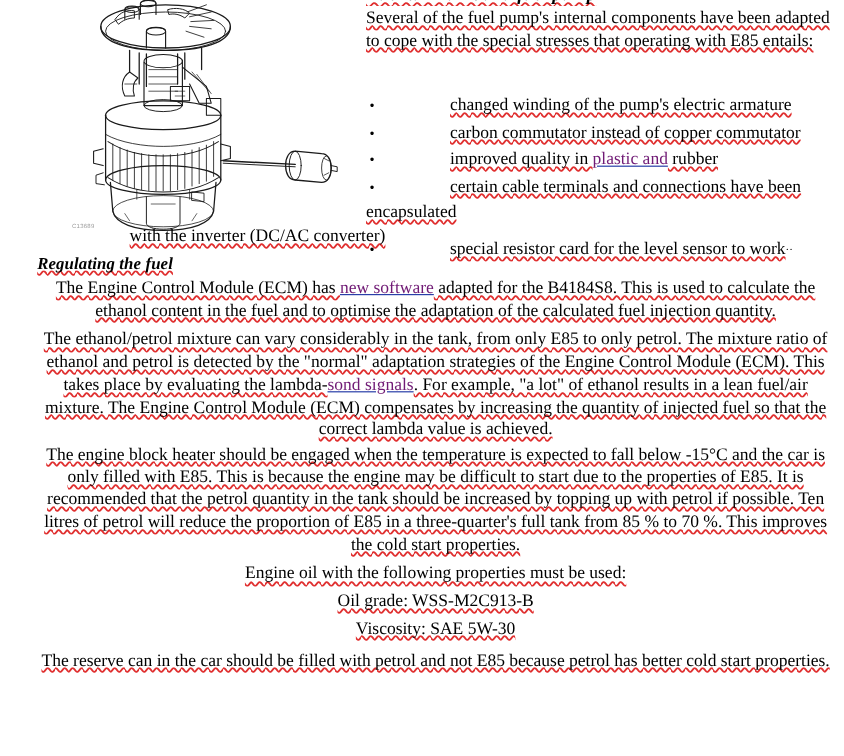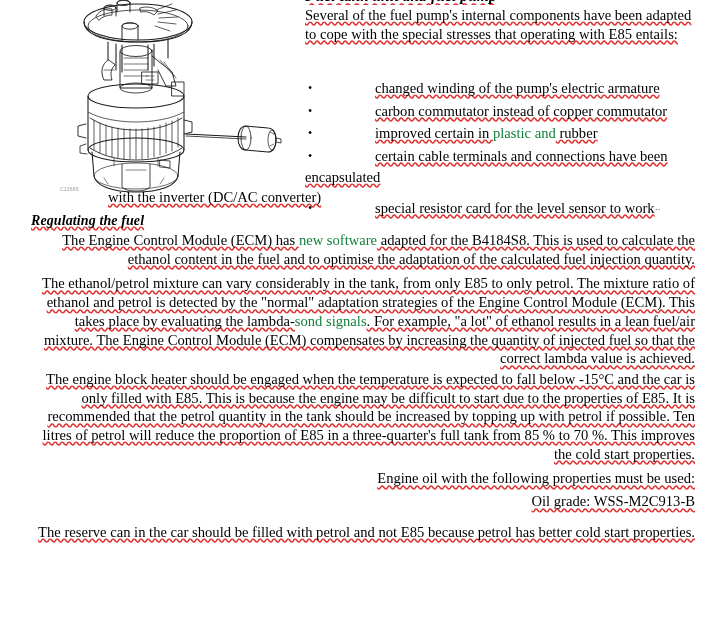--- a/index.html
+++ b/index.html
@@ -19,21 +19,22 @@
 
   
   .sp {
     text-decoration: underline wavy #e03030;
     text-decoration-skip-ink: none;
     text-underline-offset: 1px;
     -webkit-text-decoration: underline wavy #e03030;
   }
   
   .lnk {
-    color: #15803d;
+    color: #701a75;
+    text-decoration: underline;
     text-decoration-color: #2a3fa8;
     text-underline-offset: 1px;
     cursor: pointer;
   }
 
   
   #page {
     position: relative;
     width: 703px;
     height: 550px;
@@ -141,21 +142,21 @@
   h2.sec {
     font-size: 14px;
     font-style: italic;
     font-weight: bold;
     margin: 0 0 1px 0;
     line-height: 18px;
     letter-spacing: .1px;
   }
   .para {
     margin: 0 0 0 0;
-    text-align: right;
+    text-align: center;
   }
   .gap { height: 6px; }
   .gap-sm { height: 4px; }
   .gap-xs { height: 2px; }
 </style>
 </head>
 <body>
 
 <div id="page">
 
@@ -276,21 +277,21 @@
         <span class="sp">changed winding of the pump's electric armature</span>
       </div>
 
       <div class="bl">
         <span class="dot">•</span>
         <span class="sp">carbon commutator instead of copper commutator</span>
       </div>
 
       <div class="bl">
         <span class="dot">•</span>
-        <span class="sp">improved certain in </span><span class="lnk">plastic and</span><span class="sp"> rubber</span>
+        <span class="sp">improved quality in </span><span class="lnk">plastic and</span><span class="sp"> rubber</span>
       </div>
 
       <div class="bl">
         <span class="dot">•</span>
         <span class="sp">certain cable terminals and connections have been</span>
         <span class="cont sp">encapsulated</span>
       </div>
 
       <div class="bl spaced">
         <span class="dot">•</span>
@@ -323,20 +324,21 @@
     <div class="gap"></div>
 
     <p class="para"><span class="sp">Engine oil with the following properties must be used:</span></p>
 
     <div class="gap-sm"></div>
 
     <p class="para"><span class="sp">Oil grade: WSS-M2C913-B</span></p>
 
     <div class="gap-sm"></div>
 
+    <p class="para"><span class="sp">Viscosity: SAE 5W-30</span></p>
 
     <div class="gap-sm"></div>
 
 
     <div class="gap-sm"></div>
 
     <p class="para"><span class="sp">The reserve can in the car should be filled with petrol and not E85 because petrol has better cold start properties.</span></p>
   </div>
 
 </div>

